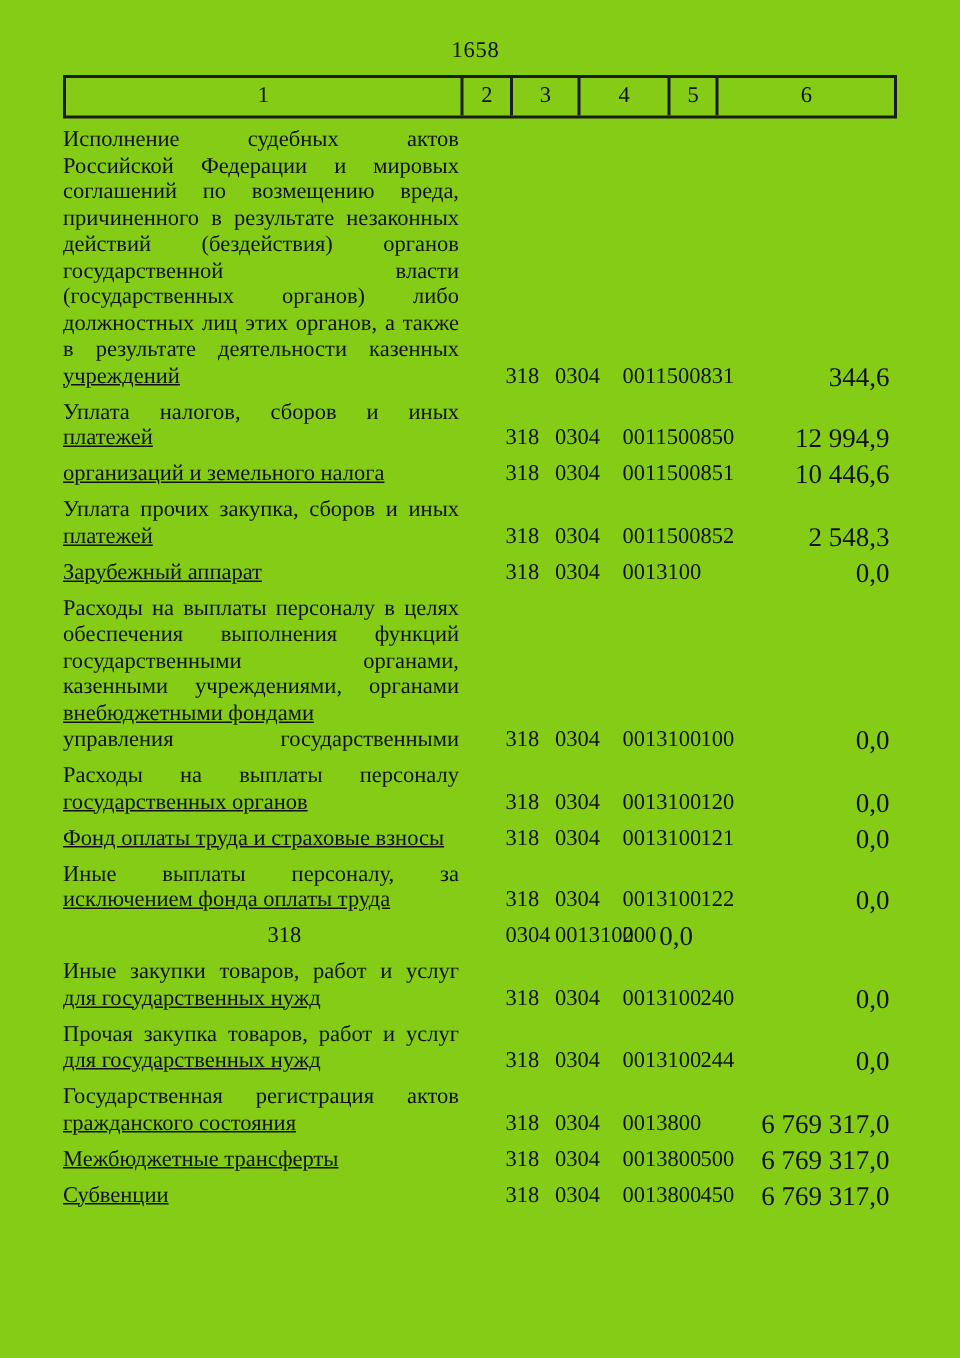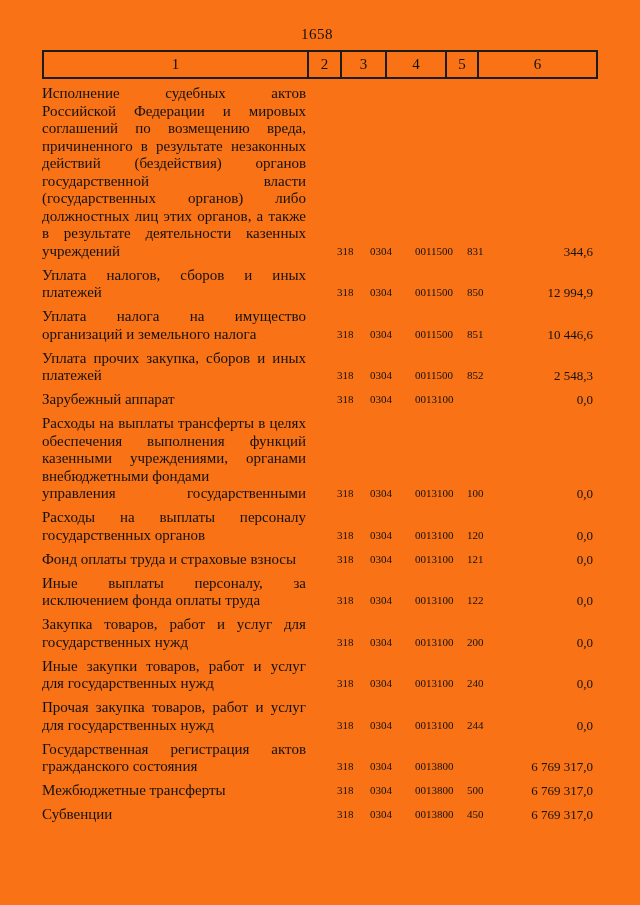--- a/index.html
+++ b/index.html
@@ -12,21 +12,21 @@
     height: 905px;
     overflow: hidden;
     position: relative;
     font-family: "Liberation Serif", "DejaVu Serif", serif;
     color: #111111;
     -webkit-font-smoothing: antialiased;
   }
   .sheet {
     position: absolute;
     inset: 0;
-    background: #f97316;
+    background: #84cc16;
   }
   .page-number {
     position: absolute;
     top: 26px;
     left: 0;
     width: 634px;
     text-align: center;
     font-size: 15px;
     letter-spacing: 0.5px;
   }
@@ -67,30 +67,31 @@
   }
   .desc .line {
     line-height: 17.5px;
     white-space: nowrap;
     text-align: justify;
     text-align-last: justify;
   }
   .desc .line.last {
     text-align: center;
     text-align-last: left;
+    text-decoration: underline;
   }
   .code {
-    font-size: 11px;
+    font-size: 15px;
     line-height: 17.5px;
     text-align: center;
     white-space: nowrap;
     margin-left: 31px;
   }
   .amount {
-    font-size: 13px;
+    font-size: 18px;
     line-height: 17.5px;
     text-align: right;
     padding-right: 4px;
     white-space: nowrap;
   }
 </style>
 </head>
 <body>
 
 <div class="sheet">
@@ -132,21 +133,20 @@
           <div class="line last">платежей</div>
         </div>
         <div class="code">318</div>
         <div class="code">0304</div>
         <div class="code">0011500</div>
         <div class="code">850</div>
         <div class="amount">12 994,9</div>
       </div>
       <div class="row">
         <div class="desc">
-          <div class="line">Уплата налога на имущество</div>
           <div class="line last">организаций и земельного налога</div>
         </div>
         <div class="code">318</div>
         <div class="code">0304</div>
         <div class="code">0011500</div>
         <div class="code">851</div>
         <div class="amount">10 446,6</div>
       </div>
       <div class="row">
         <div class="desc">
@@ -164,22 +164,23 @@
           <div class="line last">Зарубежный аппарат</div>
         </div>
         <div class="code">318</div>
         <div class="code">0304</div>
         <div class="code">0013100</div>
         <div class="code"></div>
         <div class="amount">0,0</div>
       </div>
       <div class="row">
         <div class="desc">
-          <div class="line">Расходы на выплаты трансферты в целях</div>
+          <div class="line">Расходы на выплаты персоналу в целях</div>
           <div class="line">обеспечения выполнения функций</div>
+          <div class="line">государственными органами,</div>
           <div class="line">казенными учреждениями, органами</div>
           <div class="line last">внебюджетными фондами</div>
           <div class="line">управления государственными</div>
         </div>
         <div class="code">318</div>
         <div class="code">0304</div>
         <div class="code">0013100</div>
         <div class="code">100</div>
         <div class="amount">0,0</div>
       </div>
@@ -209,24 +210,20 @@
           <div class="line">Иные выплаты персоналу, за</div>
           <div class="line last">исключением фонда оплаты труда</div>
         </div>
         <div class="code">318</div>
         <div class="code">0304</div>
         <div class="code">0013100</div>
         <div class="code">122</div>
         <div class="amount">0,0</div>
       </div>
       <div class="row">
-        <div class="desc">
-          <div class="line">Закупка товаров, работ и услуг для</div>
-          <div class="line last">государственных нужд</div>
-        </div>
         <div class="code">318</div>
         <div class="code">0304</div>
         <div class="code">0013100</div>
         <div class="code">200</div>
         <div class="amount">0,0</div>
       </div>
       <div class="row">
         <div class="desc">
           <div class="line">Иные закупки товаров, работ и услуг</div>
           <div class="line last">для государственных нужд</div>

